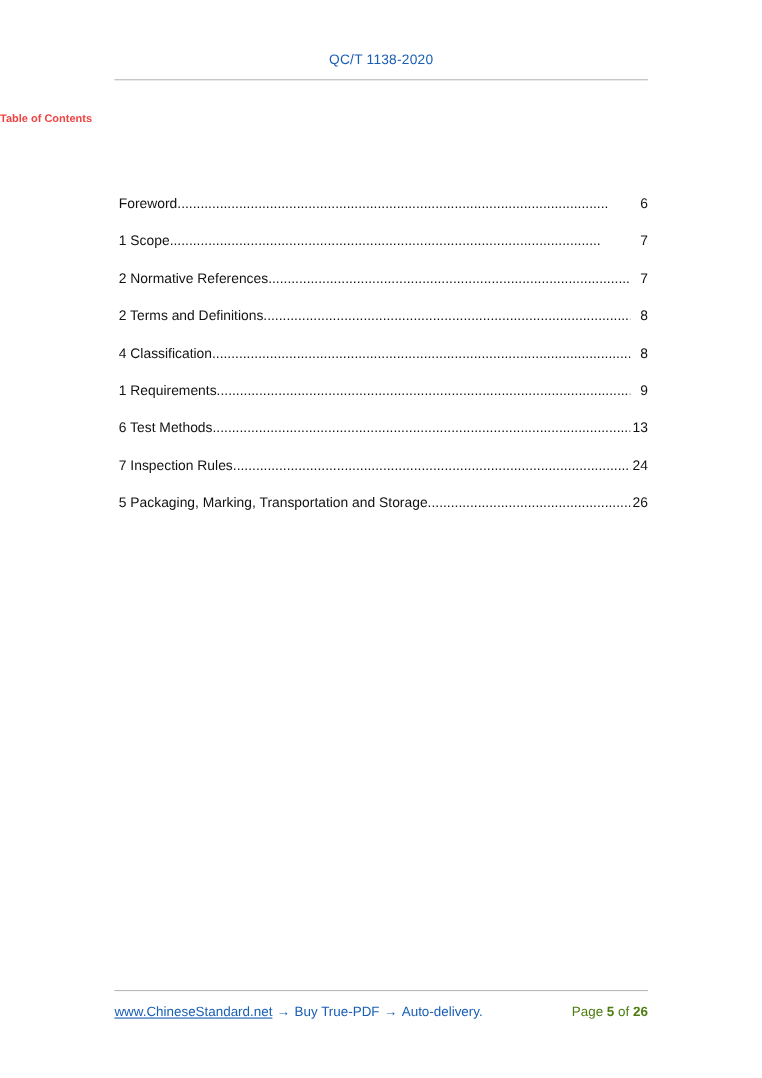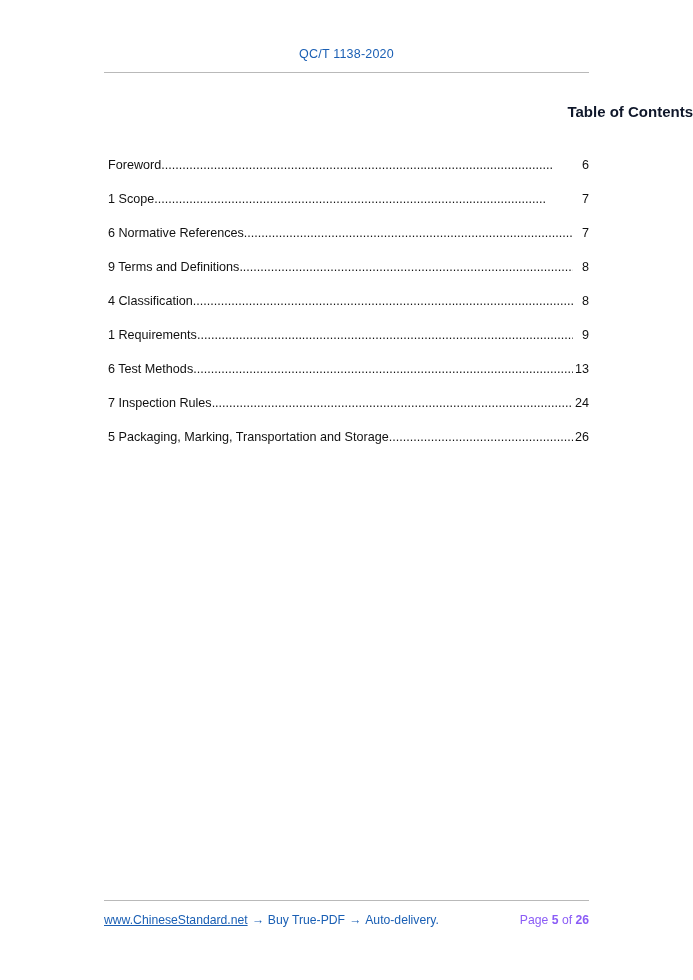--- a/index.html
+++ b/index.html
@@ -38,34 +38,34 @@
     left: 104px;
     width: 485px;
     height: 1px;
     background: #b9b9b9;
   }
   .toc-title {
     position: absolute;
     top: 103px;
     left: 0;
     width: 693px;
-    text-align: right;
-    font-size: 15px;
+    text-align: left;
+    font-size: 10px;
     font-weight: bold;
-    color: #0f172a;
+    color: #ef4444;
   }
   .toc-list {
     position: absolute;
     top: 158px;
     left: 108px;
     width: 481px;
   }
   .toc-entry {
     display: flex;
-    align-items: flex-start;
+    align-items: flex-end;
     font-size: 12.6px;
     color: #111111;
     height: 34px;
     white-space: nowrap;
     overflow: hidden;
   }
   .toc-label {
     flex: 0 0 auto;
   }
   .toc-dots {
@@ -106,21 +106,21 @@
     color: #1a5fb4;
     margin-top: 20px;
   }
   .footer-sep {
     margin: 0 4px;
   }
   .footer-right {
     position: absolute;
     right: 0;
     top: 0;
-    color: #8b5cf6;
+    color: #4d7c0f;
   }
   .footer-right b {
     font-weight: bold;
   }
 </style>
 </head>
 <body>
 
 <div class="page">
 
@@ -137,27 +137,27 @@
       <span class="toc-page">6</span>
     </div>
 
     <div class="toc-entry">
       <span class="toc-label">1 Scope</span>
       <span class="toc-dots">................................................................................................................</span>
       <span class="toc-page">7</span>
     </div>
 
     <div class="toc-entry">
-      <span class="toc-label">6 Normative References</span>
+      <span class="toc-label">2 Normative References</span>
       <span class="toc-dots">................................................................................................................</span>
       <span class="toc-page">7</span>
     </div>
 
     <div class="toc-entry">
-      <span class="toc-label">9 Terms and Definitions</span>
+      <span class="toc-label">2 Terms and Definitions</span>
       <span class="toc-dots">................................................................................................................</span>
       <span class="toc-page">8</span>
     </div>
 
     <div class="toc-entry">
       <span class="toc-label">4 Classification</span>
       <span class="toc-dots">................................................................................................................</span>
       <span class="toc-page">8</span>
     </div>
 

